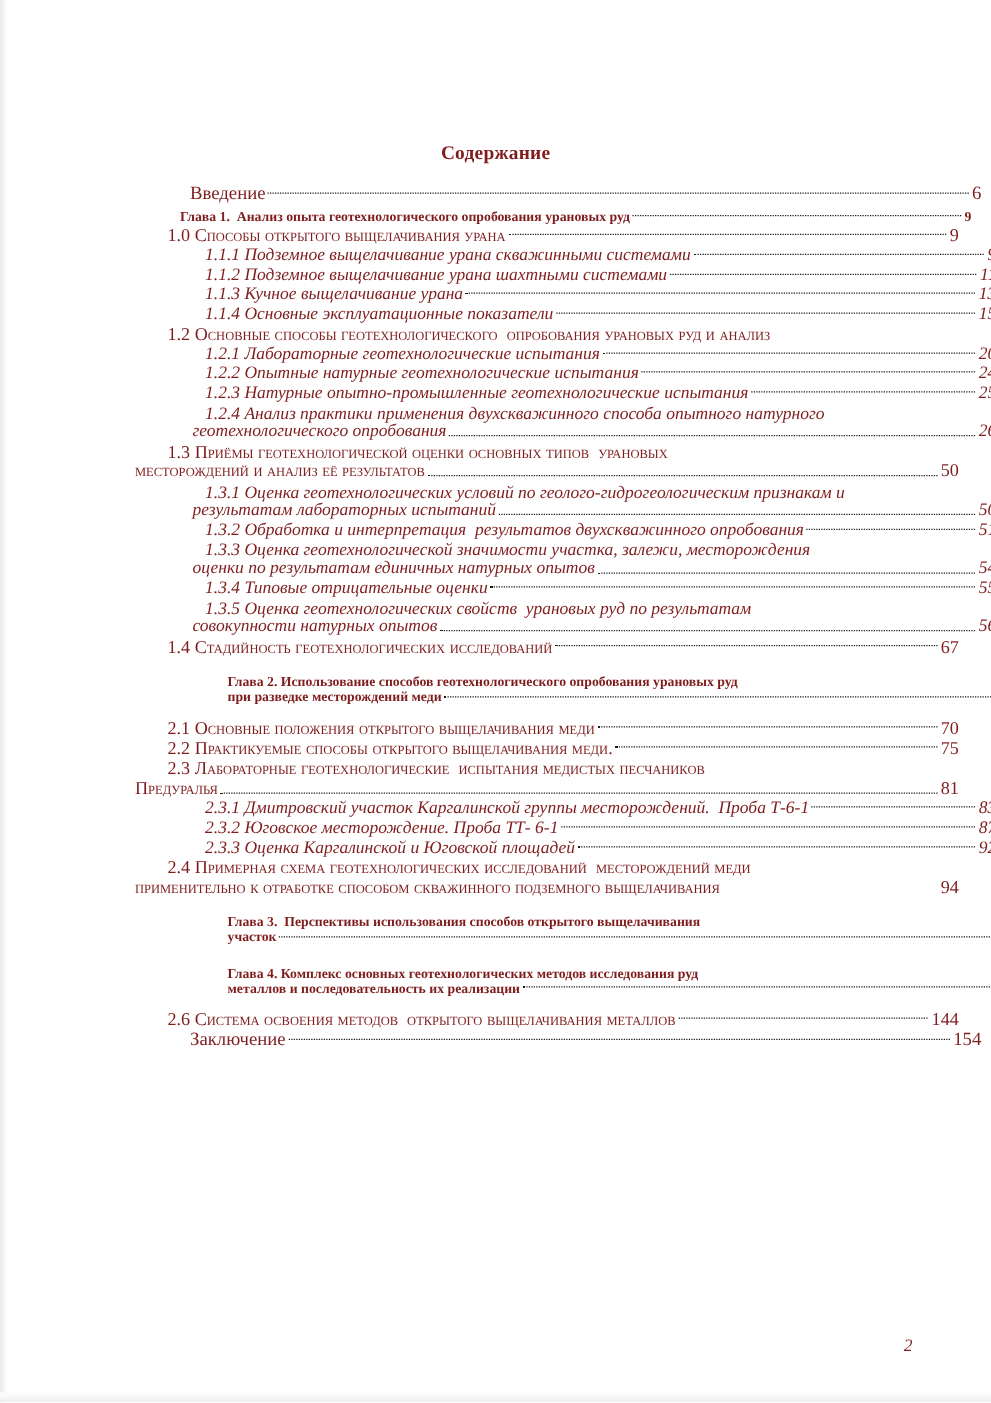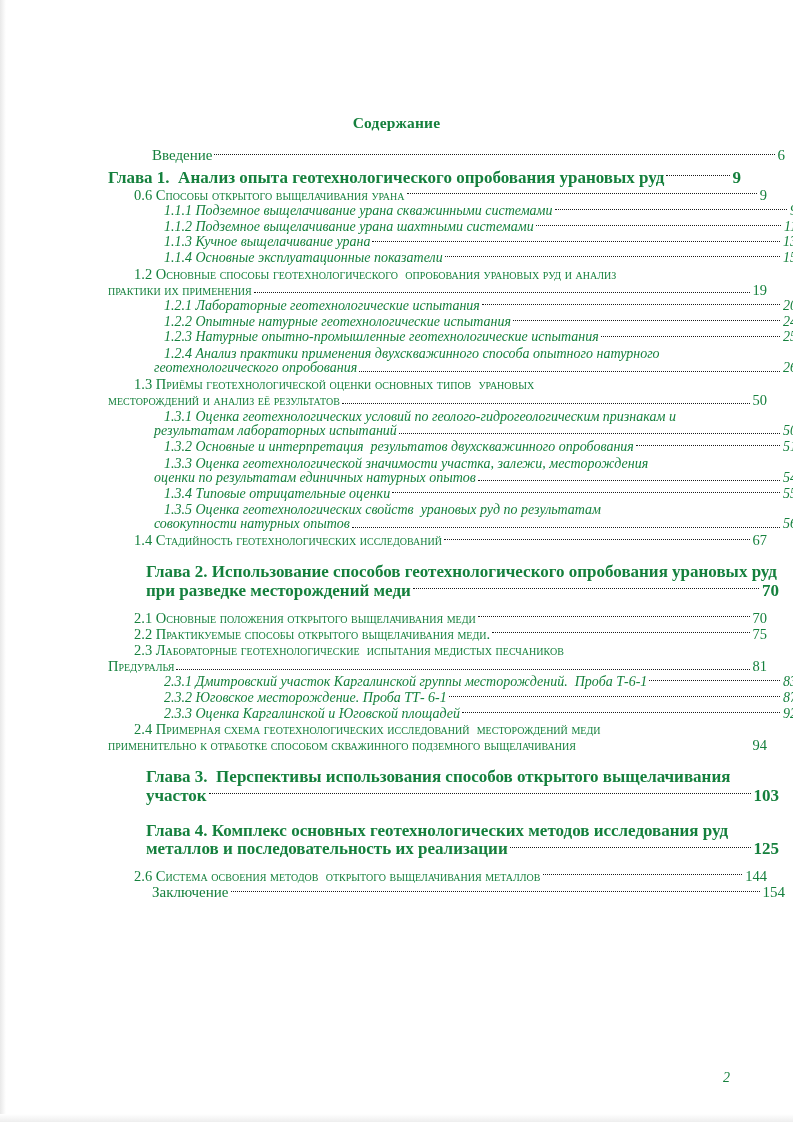--- a/index.html
+++ b/index.html
@@ -7,21 +7,21 @@
     padding: 0;
     background: #ffffff;
   }
   .page {
     position: relative;
     width: 793px;
     height: 1122px;
     background: #ffffff;
     overflow: hidden;
     font-family: "Liberation Serif", "DejaVu Serif", serif;
-    color: #15803d;
+    color: #7f1d1d;
   }
 
   
   .scan-edge-left {
     position: absolute;
     left: 0; top: 0;
     width: 6px; height: 1122px;
     background: linear-gradient(to right, #e9e9e9, #ffffff);
   }
   .scan-edge-bottom {
@@ -89,23 +89,24 @@
     padding-left: 44px;
   }
   
   .lvl-front-big {
     font-size: 16.5px;
     padding-left: 44px;
   }
 
   
   .lvl-chapter {
-    font-size: 17px;
+    font-size: 11px;
     font-weight: bold;
     padding-left: 0px;
+    margin-left: 36px;
   }
   .lvl-chapter-indent {
     padding-left: 38px;
   }
 
   
   .lvl-sec {
     font-size: 14.5px;
     padding-left: 26px;
     font-variant: small-caps;
@@ -172,21 +173,21 @@
       <div style="height: 4px;"></div>
       <div class="toc-block lvl-chapter">
         <div class="toc-entry">
           <span class="label">Глава 1.  Анализ опыта геотехнологического опробования урановых руд</span>
           <span class="leader"></span>
           <span class="pageno">9</span>
         </div>
       </div>
       <div class="toc-block lvl-sec">
         <div class="toc-entry">
-          <span class="label">0.6 Способы открытого выщелачивания урана</span>
+          <span class="label">1.0 Способы открытого выщелачивания урана</span>
           <span class="leader"></span>
           <span class="pageno">9</span>
         </div>
       </div>
       <div class="toc-block lvl-sub">
         <div class="toc-entry">
           <span class="label">1.1.1 Подземное выщелачивание урана скважинными системами</span>
           <span class="leader"></span>
           <span class="pageno">9</span>
         </div>
@@ -207,25 +208,20 @@
       </div>
       <div class="toc-block lvl-sub">
         <div class="toc-entry">
           <span class="label">1.1.4 Основные эксплуатационные показатели</span>
           <span class="leader"></span>
           <span class="pageno">15</span>
         </div>
       </div>
       <div class="toc-block lvl-sec-wrap">
         <span class="firstline">1.2 Основные способы геотехнологического  опробования урановых руд и анализ</span>
-        <div class="toc-entry cont">
-          <span class="label">практики их применения</span>
-          <span class="leader"></span>
-          <span class="pageno">19</span>
-        </div>
       </div>
       <div class="toc-block lvl-sub">
         <div class="toc-entry">
           <span class="label">1.2.1 Лабораторные геотехнологические испытания</span>
           <span class="leader"></span>
           <span class="pageno">20</span>
         </div>
       </div>
       <div class="toc-block lvl-sub">
         <div class="toc-entry">
@@ -260,21 +256,21 @@
       <div class="toc-block lvl-sub-wrap">
         <span class="firstline">1.3.1 Оценка геотехнологических условий по геолого-гидрогеологическим признакам и</span>
         <div class="toc-entry cont">
           <span class="label">результатам лабораторных испытаний</span>
           <span class="leader"></span>
           <span class="pageno">50</span>
         </div>
       </div>
       <div class="toc-block lvl-sub">
         <div class="toc-entry">
-          <span class="label">1.3.2 Основные и интерпретация  результатов двухскважинного опробования</span>
+          <span class="label">1.3.2 Обработка и интерпретация  результатов двухскважинного опробования</span>
           <span class="leader"></span>
           <span class="pageno">51</span>
         </div>
       </div>
       <div class="toc-block lvl-sub-wrap">
         <span class="firstline">1.3.3 Оценка геотехнологической значимости участка, залежи, месторождения</span>
         <div class="toc-entry cont">
           <span class="label">оценки по результатам единичных натурных опытов</span>
           <span class="leader"></span>
           <span class="pageno">54</span>

